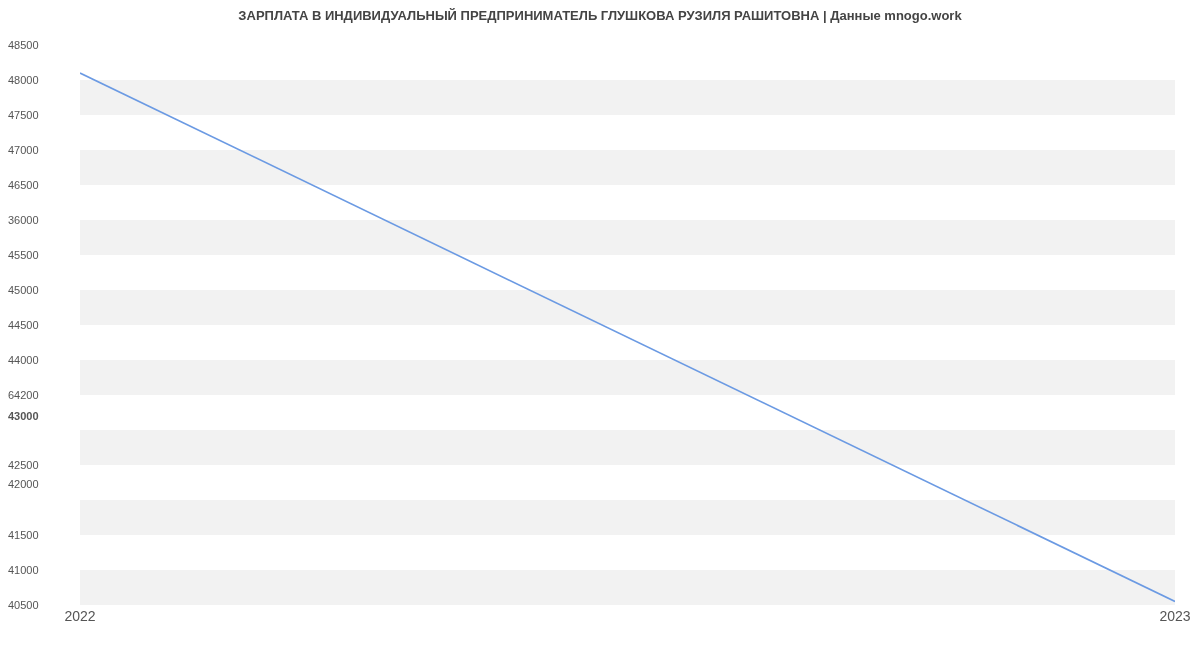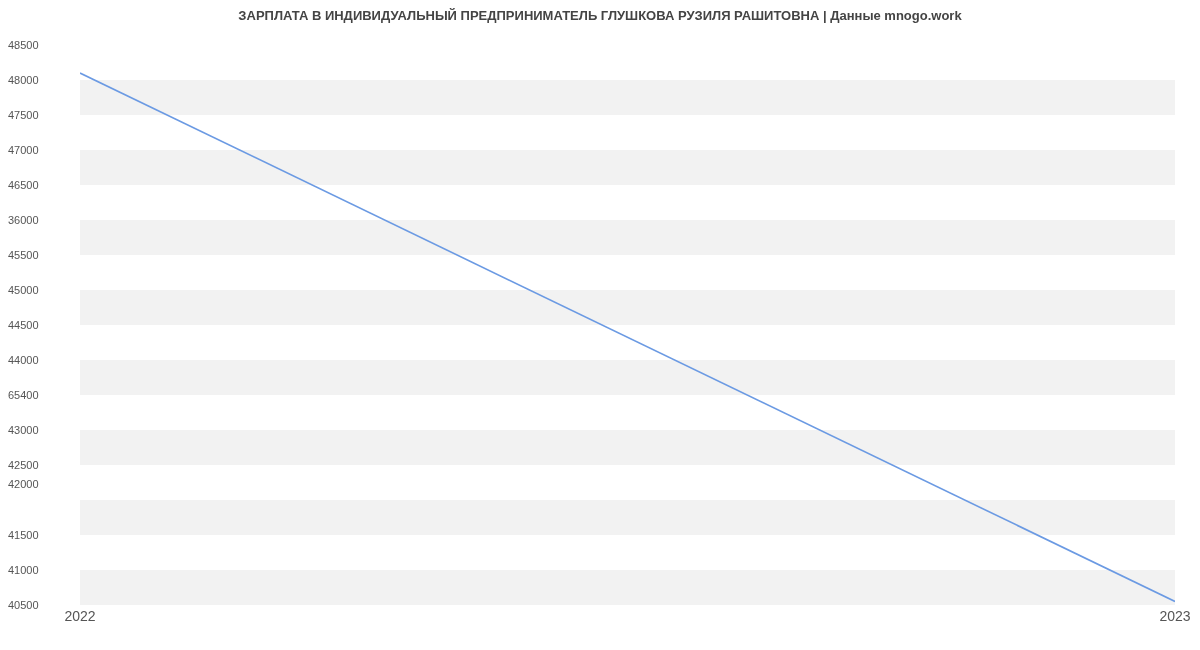--- a/index.html
+++ b/index.html
@@ -81,22 +81,22 @@
       <div class="hband" style="top: 490px; height: 35px;"></div>
     <svg class="line-layer" id="line-layer" preserveAspectRatio="none" viewBox="0 0 1095 560">
         <path d="M0 28.000000000000025 L1095 556.5" fill="none" stroke="#6b9ae3" stroke-width="1.6"></path>
       </svg>
   </div>
 <div class="ytick" style="top: 605px;">40500</div>
     <div class="ytick" style="top: 570px;">41000</div>
     <div class="ytick" style="top: 535px;">41500</div>
     <div class="ytick" style="top: 484px;">42000</div>
     <div class="ytick" style="top: 465px;">42500</div>
-    <div class="ytick" style="top: 430px;">43000</div>
-    <div class="ytick" style="top: 395px;">65400</div>
+    <div class="ytick" style="top: 416px; font-weight: bold;">43000</div>
+    <div class="ytick" style="top: 395px;">64200</div>
     <div class="ytick" style="top: 360px;">44000</div>
     <div class="ytick" style="top: 325px;">44500</div>
     <div class="ytick" style="top: 290px;">45000</div>
     <div class="ytick" style="top: 255px;">45500</div>
     <div class="ytick" style="top: 220px;">36000</div>
     <div class="ytick" style="top: 185px;">46500</div>
     <div class="ytick" style="top: 150px;">47000</div>
     <div class="ytick" style="top: 115px;">47500</div>
     <div class="ytick" style="top: 80px;">48000</div>
     <div class="ytick" style="top: 45px;">48500</div>

